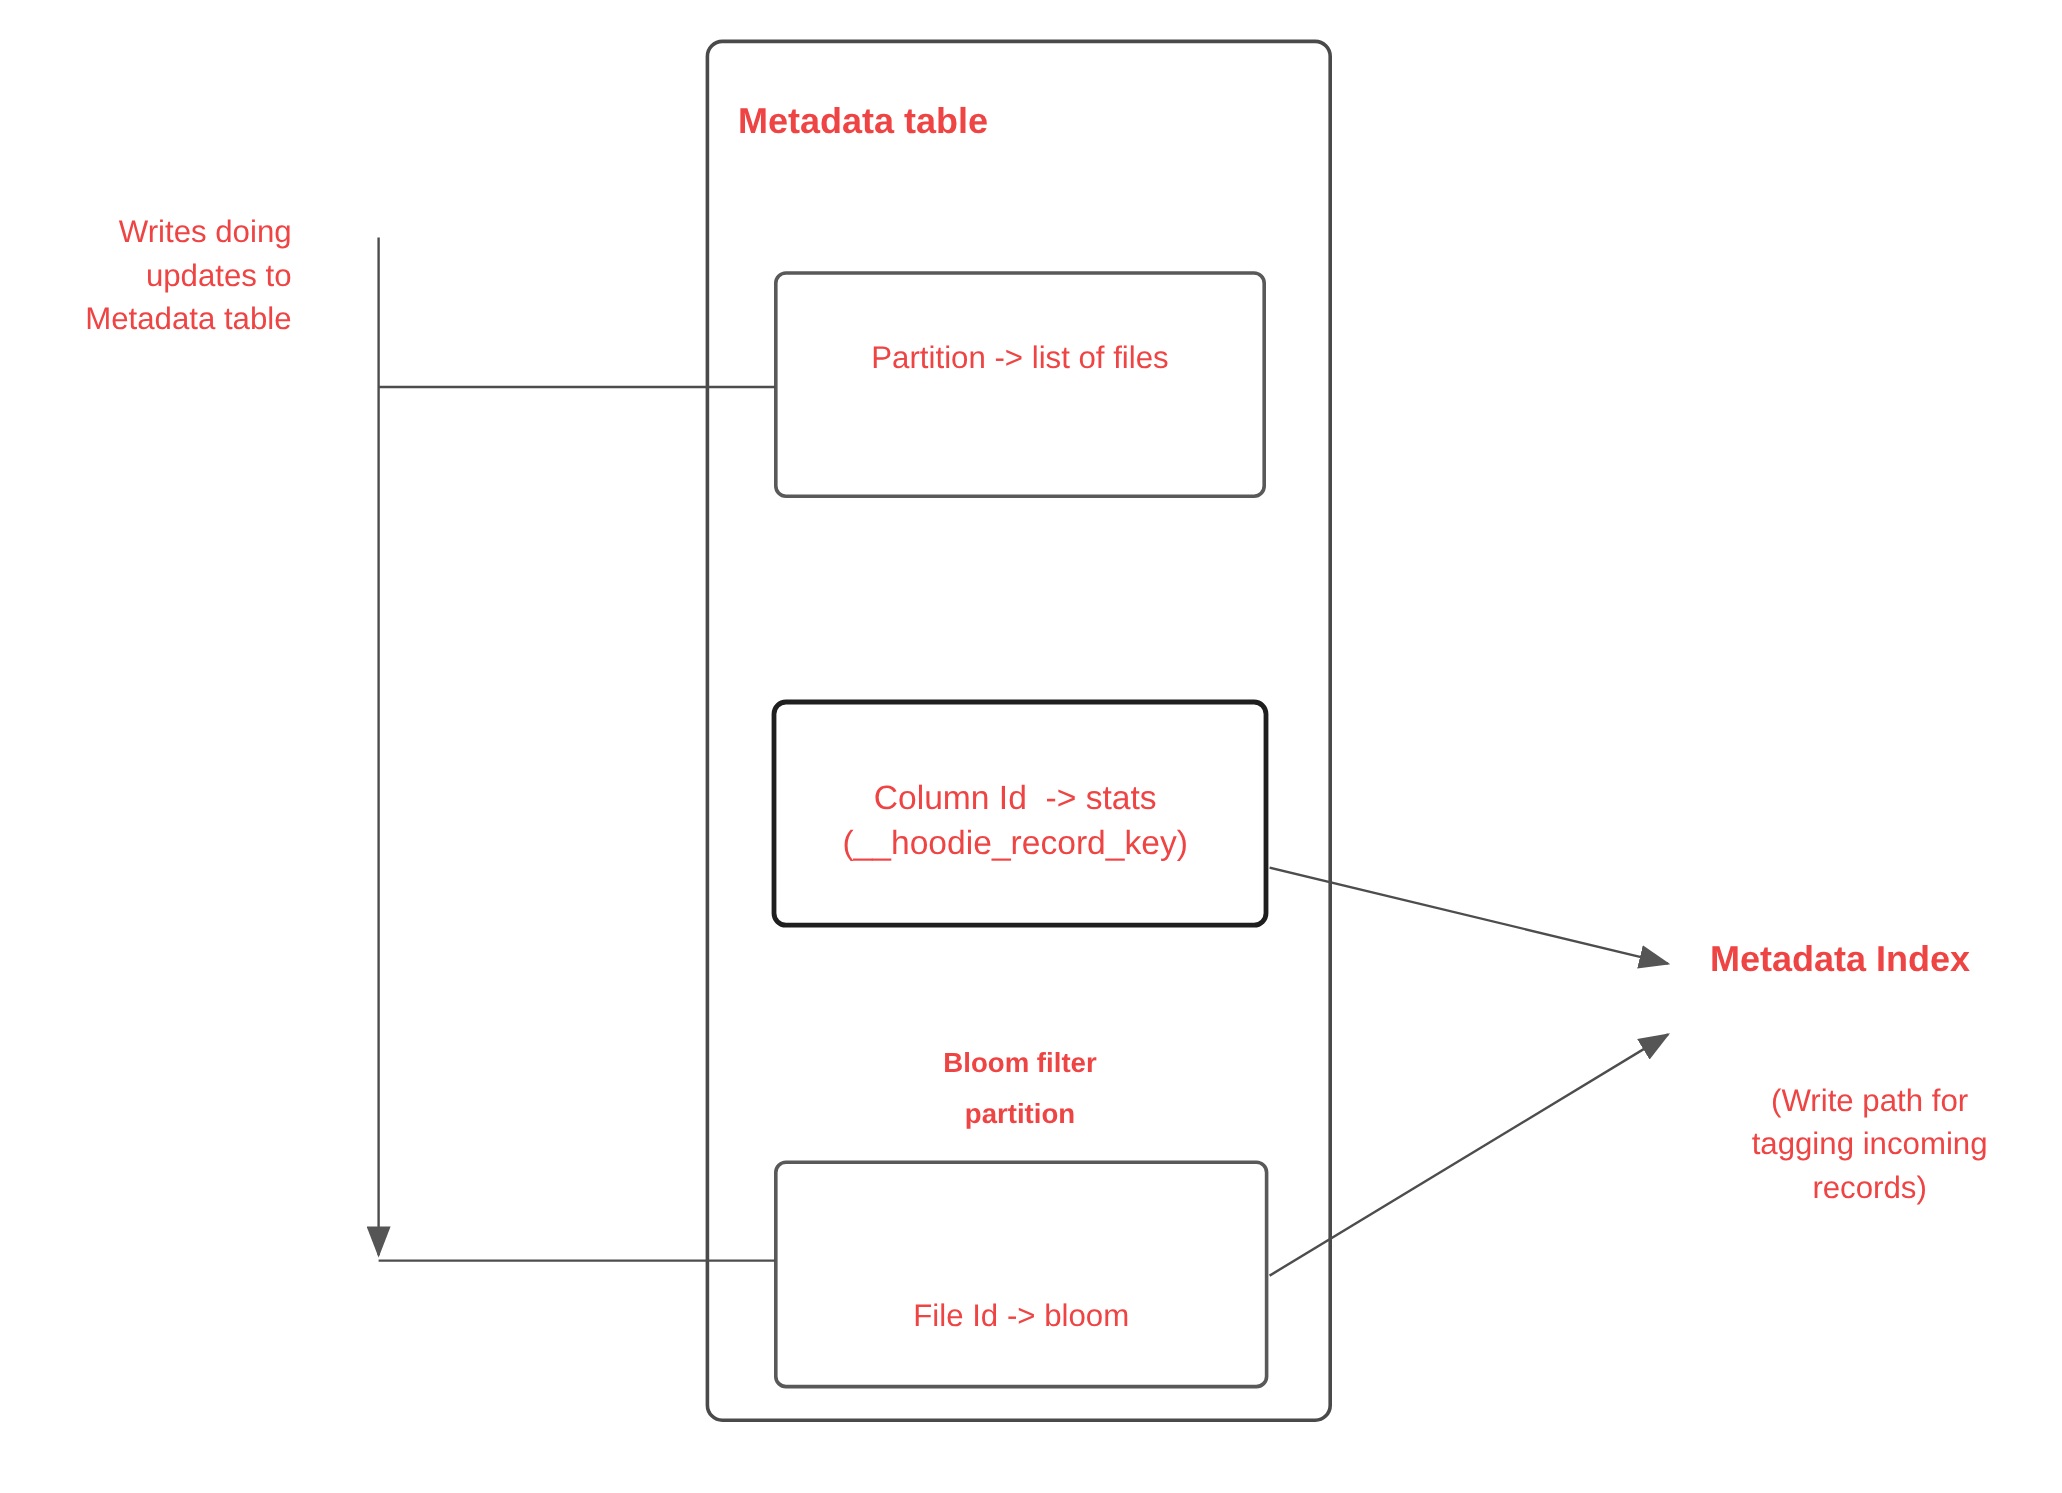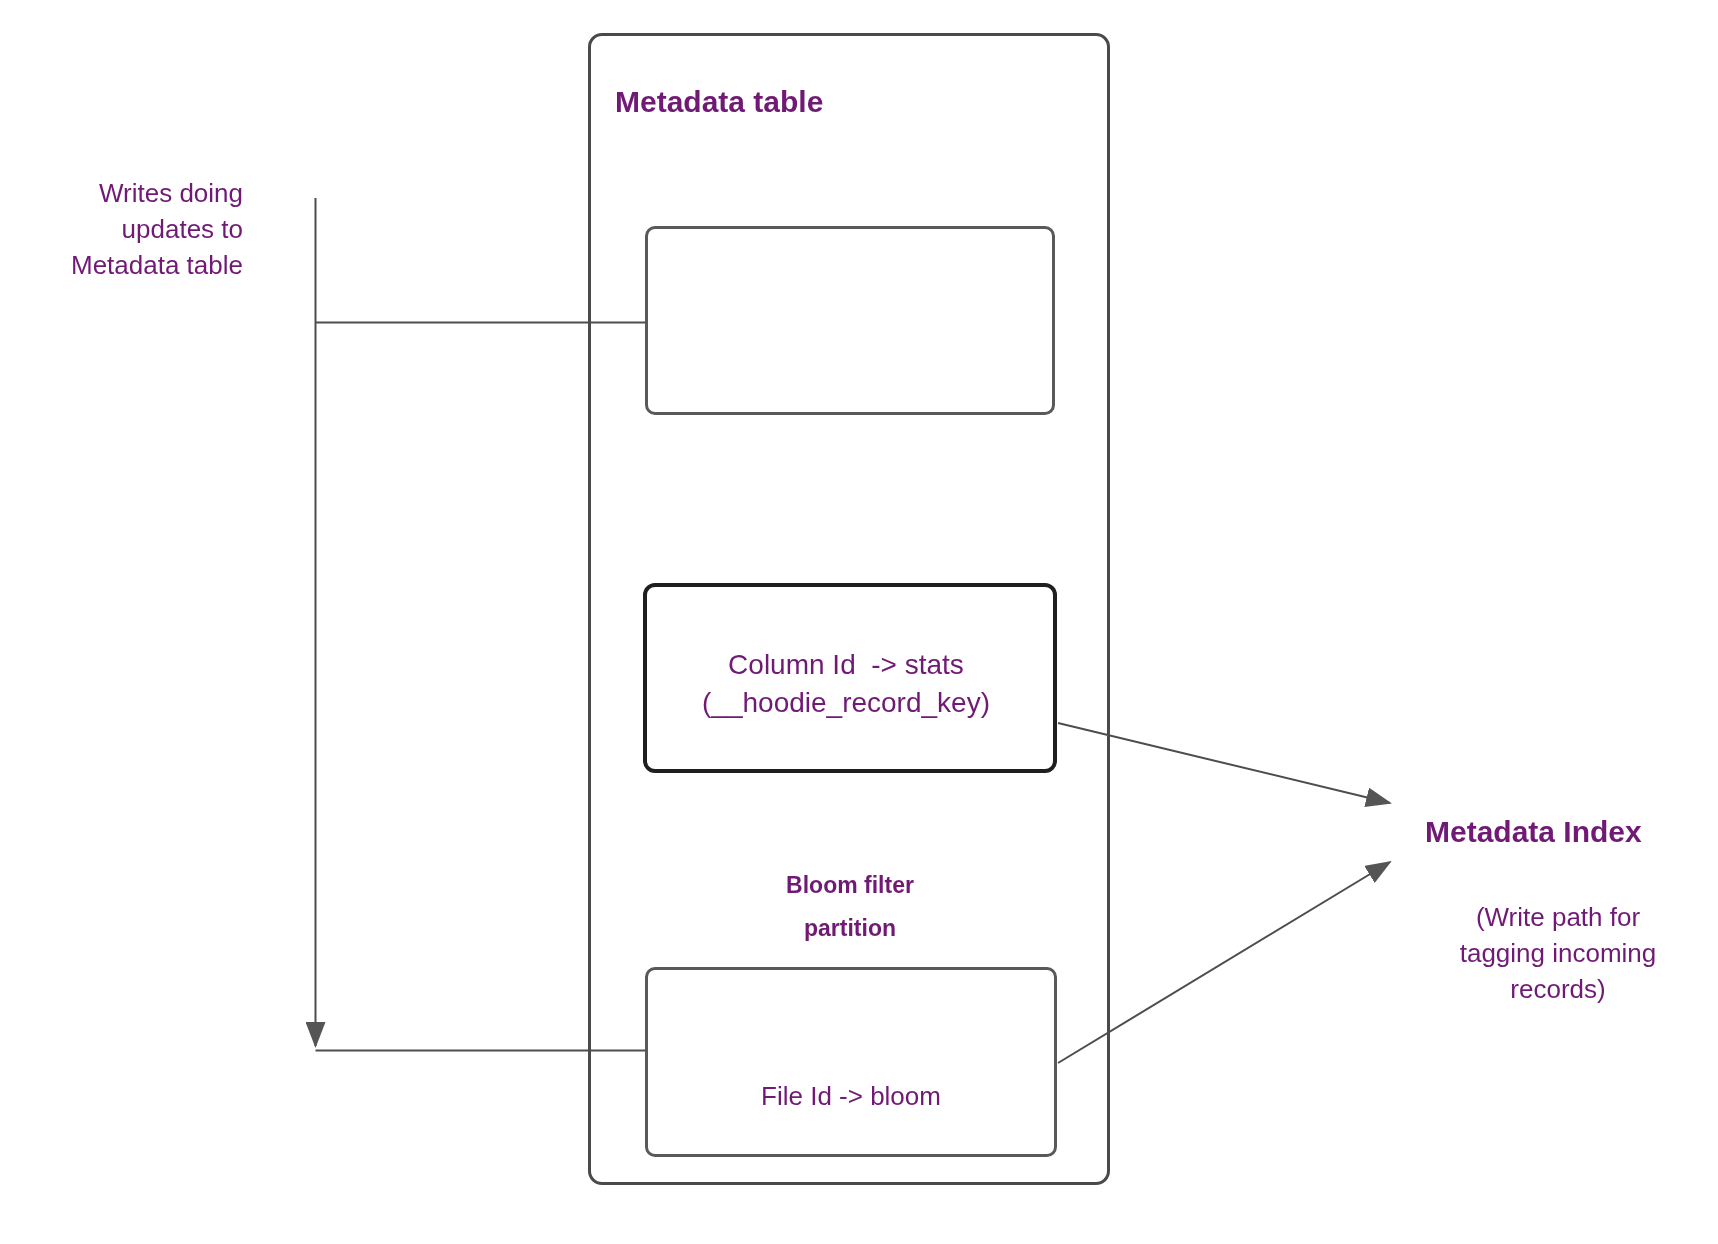--- a/index.html
+++ b/index.html
@@ -8,21 +8,21 @@
     width: 1718px;
     height: 1244px;
     background: #ffffff;
     font-family: "Liberation Sans", sans-serif;
     color: #2b2b2b;
     overflow: hidden;
   }
   .lbl {
     position: absolute;
     white-space: pre-wrap;
-    color: #701a75;
+    color: #ef4444;
   }
   .center { text-align: center; }
   .bold { font-weight: bold; }
 
   
   .left-note {
     left: 3px; top: 175px; width: 240px;
     font-size: 26px; line-height: 36px; text-align: right;
   }
 
@@ -53,21 +53,21 @@
                border: 4px solid #1f1f1f; border-radius: 12px; }
   .bloom-box { left: 645px; top: 967px; width: 412px; height: 190px; }
 
   
   .files-box-text { left: 645px; top: 280px; width: 410px; font-size: 26px; line-height: 36px; }
   .stats-box-text { left: 643px; top: 646px; width: 406px; font-size: 28px; line-height: 38px; }
   .bloom-box-text { left: 645px; top: 1040px; width: 412px; font-size: 26px; line-height: 36px; margin-top: 38px; }
 
   
   .index-title {
-    left: 1425px; top: 814px;
+    left: 1425px; top: 782px;
     font-size: 30px; line-height: 36px; font-weight: bold; white-space: nowrap;
   }
   .index-note {
     left: 1422px; top: 899px; width: 272px;
     font-size: 26px; line-height: 36px; text-align: center;
   }
 
   .connector-layer {
     position: absolute; left: 0; top: 0;
     pointer-events: none;
@@ -80,20 +80,21 @@
 
   <div class="lbl left-note">Writes doing
 updates to
 Metadata table</div>
 
   <div class="metadata-table-container"></div>
 
   <div class="lbl metadata-table-title">Metadata table</div>
 
   <div class="inner-box files-box"></div>
+  <div class="lbl center files-box-text">Partition -&gt; list of files</div>
 
   <div class="inner-box stats-box"></div>
   <div class="lbl center stats-box-text">Column Id  -&gt; stats
 (__hoodie_record_key)</div>
 
   <div class="lbl bold center bloom-heading">Bloom filter
 partition</div>
   <div class="inner-box bloom-box"></div>
   <div class="lbl center bloom-box-text">File Id -&gt; bloom</div>
 

